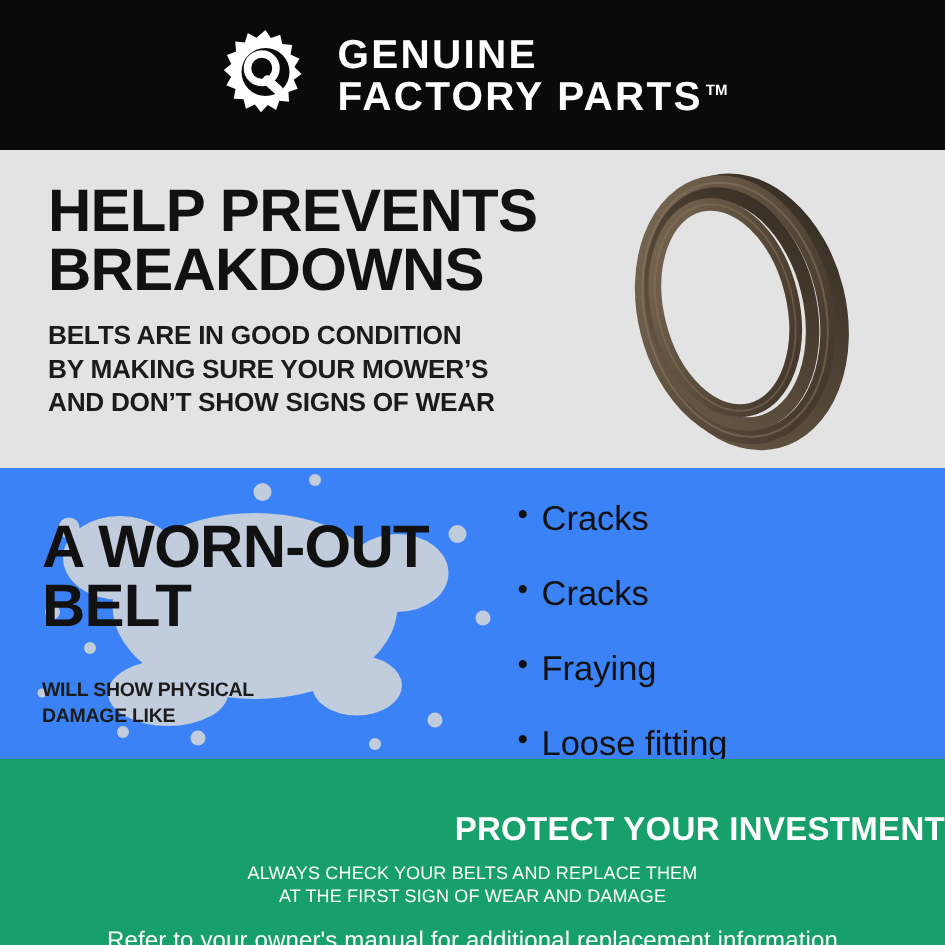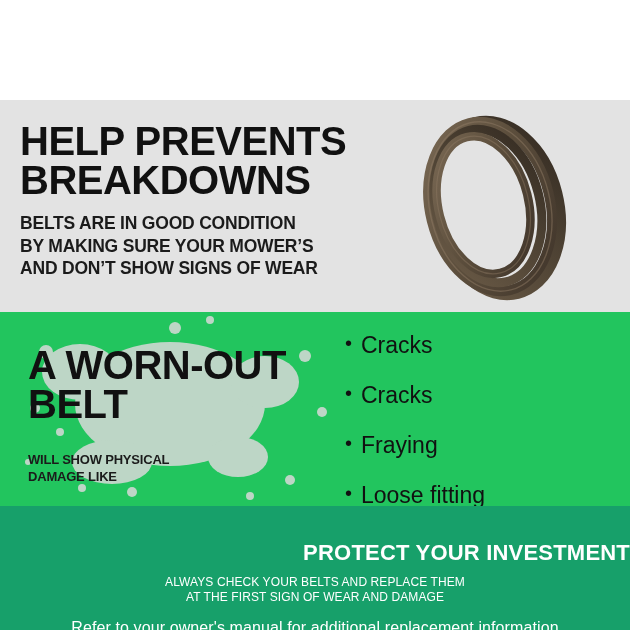--- a/index.html
+++ b/index.html
@@ -70,21 +70,21 @@
   .sec-gray {
     position: absolute;
     left: 0; top: 100px;
     width: 630px;
     height: 212px;
     background: #e3e3e3;
     overflow: hidden;
   }
   .sec-gray .copy {
     position: absolute;
-    left: 20px;
+    left: 32px;
     top: 22px;
     width: 330px;
   }
   .headline {
     font-family: "Liberation Sans", sans-serif;
     font-weight: bold;
     font-size: 40px;
     line-height: 0.98;
     color: #111111;
     letter-spacing: -0.5px;
@@ -107,21 +107,21 @@
     width: 260px;
     height: 200px;
   }
 
   
   .sec-white {
     position: absolute;
     left: 0; top: 312px;
     width: 630px;
     height: 194px;
-    background: #22c55e;
+    background: #3b82f6;
     overflow: hidden;
   }
   .splatter {
     position: absolute;
     left: 20px;
     top: 0px;
     width: 320px;
     height: 194px;
     opacity: 0.85;
   }
@@ -209,20 +209,40 @@
     font-size: 16px;
     margin-top: 14px;
     letter-spacing: 0.1px;
   }
 </style>
 </head>
 <body>
 
 <div class="page">
 
+  <div class="header">
+    <div class="header-inner">
+      <span class="logo-icon">
+        <svg viewBox="0 0 64 64" width="64" height="64" aria-hidden="true">
+          <g fill="#ffffff">
+            <path d="M32 2 l3.6 5.3 6.2-2.2 1.4 6.3 6.6 0.6-1.1 6.4 6 2.8-3.4 5.5 4.7 4.6-5.2 3.9 2.7 6-6.2 2.1 0.4 6.6-6.5-0.8-2.1 6.2-5.6-3.3-4.5 4.8-4.1-5.1-6 2.8-1.5-6.4-6.6-0.3 1.2-6.5-6.1-2.5 3.2-5.7-4.9-4.4 5-4.1-2.9-5.9 6.1-2.4-0.6-6.6 6.5 0.6 1.9-6.3 5.7 3.1z"></path>
+          </g>
+          <circle cx="32" cy="30" r="16" fill="#0a0a0a"></circle>
+          <circle cx="29.5" cy="27.5" r="9.5" fill="none" stroke="#ffffff" stroke-width="5"></circle>
+          <rect x="33" y="31" width="16" height="6.5" rx="3" transform="rotate(42 33 31)" fill="#ffffff"></rect>
+        </svg>
+      </span>
+      <span class="brand-text">
+        <span class="brand-line1">GENUINE</span>
+        <span class="brand-line2">
+          <span>FACTORY PARTS</span><span class="tm">TM</span>
+        </span>
+      </span>
+    </div>
+  </div>
 
   <div class="sec-gray">
     <div class="copy">
       <div class="headline">
         <div>HELP PREVENTS</div>
         <div>BREAKDOWNS</div>
       </div>
       <div class="subcopy">
         <div>BELTS ARE IN GOOD CONDITION</div>
         <div>BY MAKING SURE YOUR MOWER’S</div>

